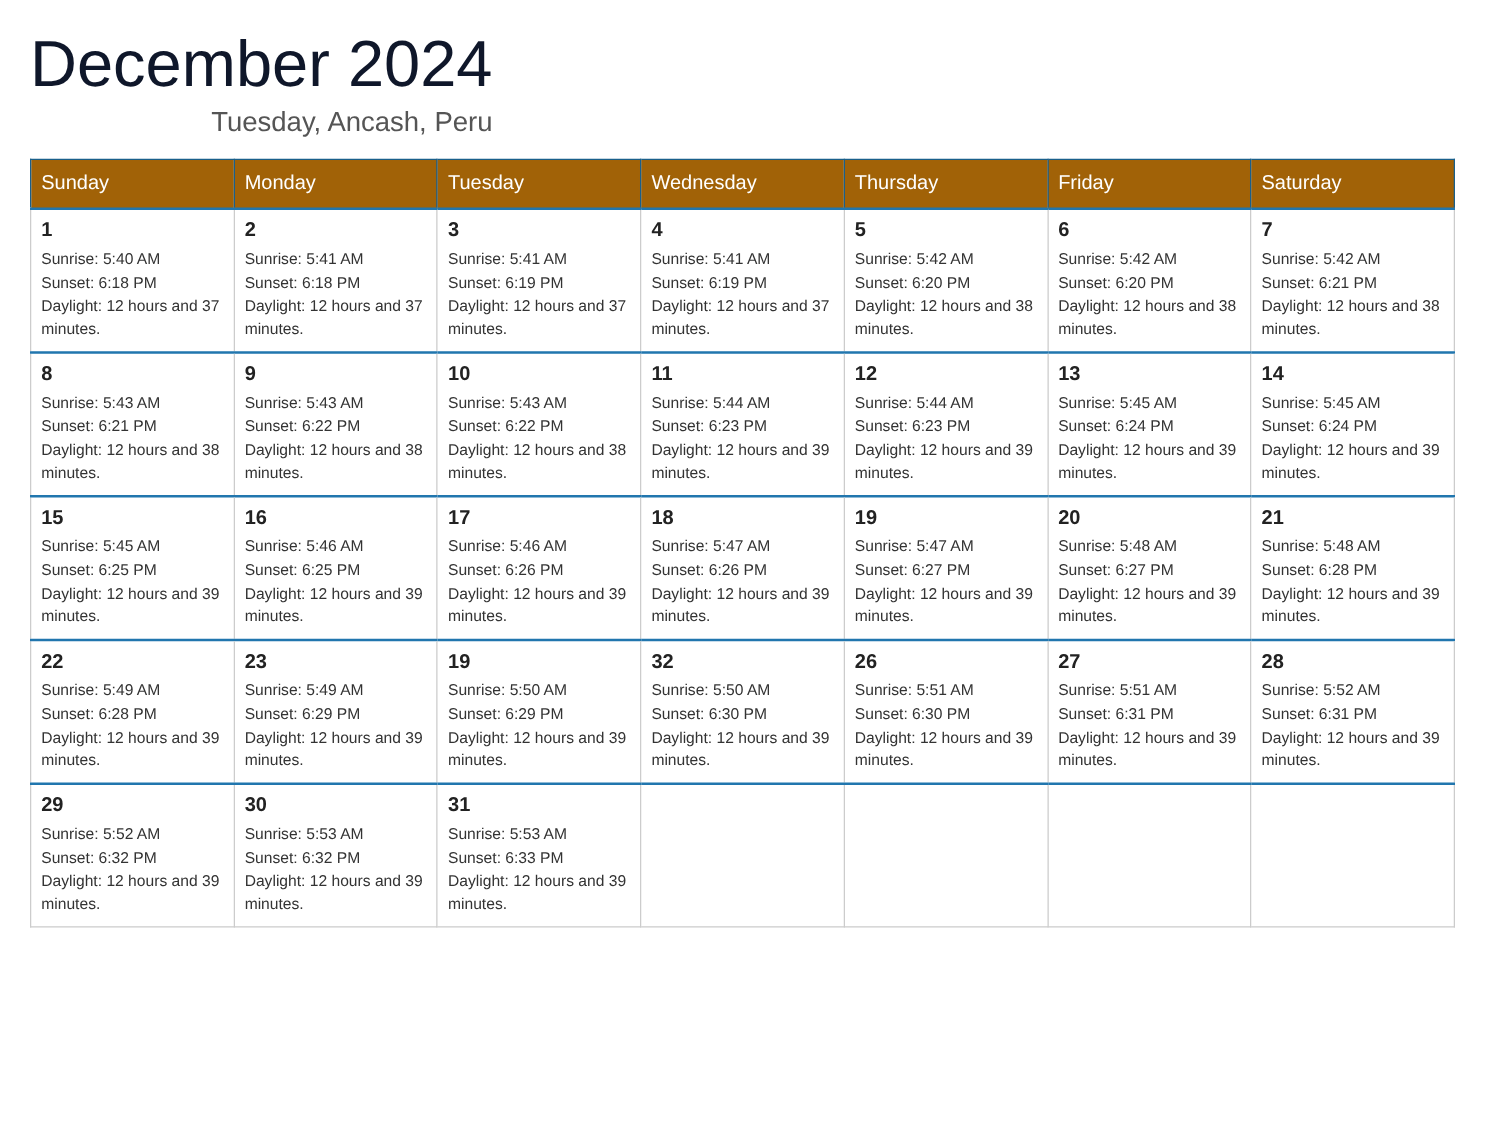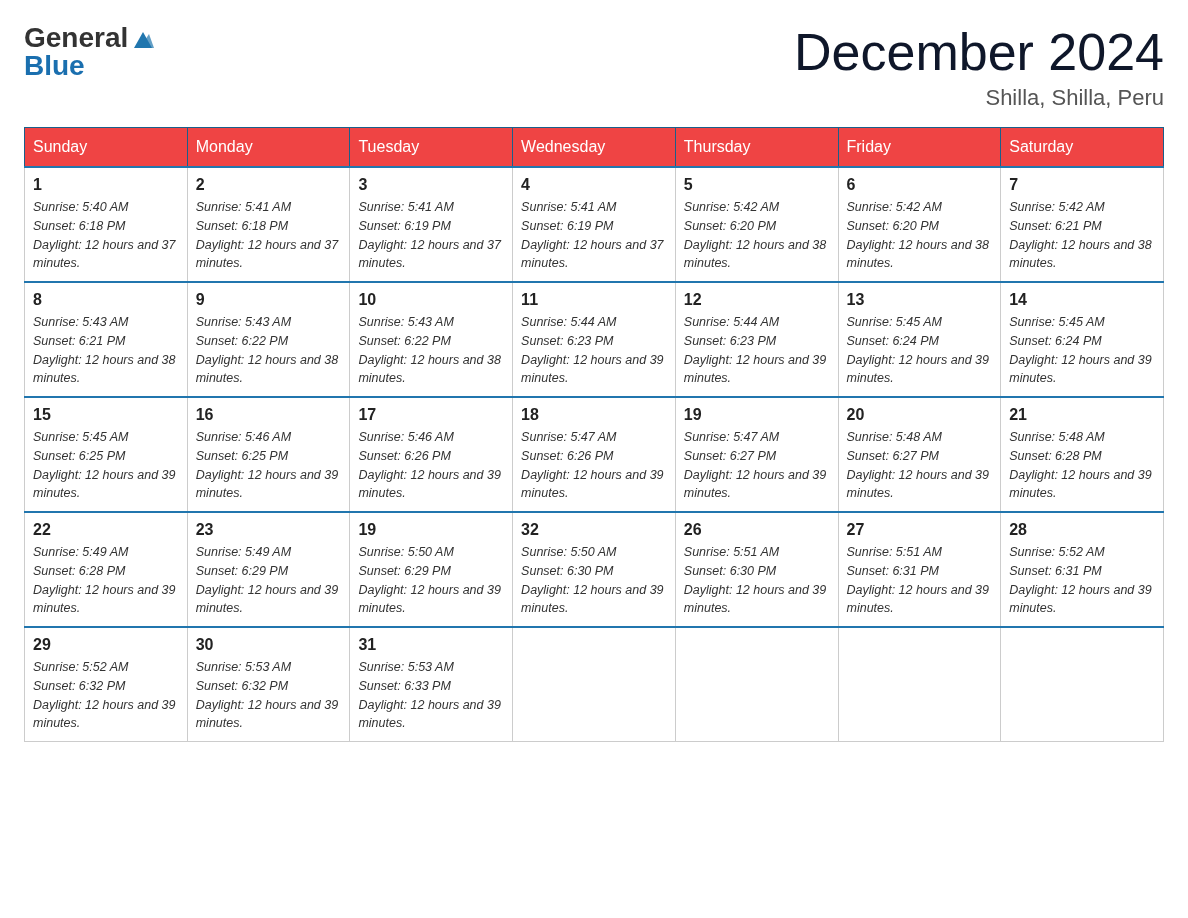--- a/index.html
+++ b/index.html
@@ -48,21 +48,21 @@
       font-size: 22px;
       color: #555;
       margin-top: 4px;
     }
     .calendar-table {
       width: 100%;
       border-collapse: collapse;
       border: 1px solid #aaa;
     }
     .calendar-table th {
-      background-color: #ef4444;
+      background-color: #a16207;
       color: #fff;
       padding: 10px 8px;
       font-size: 16px;
       font-weight: normal;
       text-align: left;
       border: 1px solid #1a5f8a;
     }
     .calendar-table td {
       vertical-align: top;
       padding: 8px;
@@ -75,47 +75,35 @@
     .day-number {
       font-size: 16px;
       font-weight: bold;
       margin-bottom: 4px;
       color: #222;
     }
     .day-info {
       font-size: 12.5px;
       line-height: 1.5;
       color: #333;
-      font-style: italic;
     }
     .empty-cell {
       background: #fff;
     }
     .week-row td {
       border-top: 2px solid #2176ae;
     }
   </style>
 </head>
 <body>
 
 <div class="header">
-  <div class="logo">
-    <div class="logo-general">
-      General<span style="display:inline-block; margin-left:4px;">
-        <svg width="22" height="20" viewBox="0 0 22 20" style="vertical-align:middle;">
-          <polygon points="2,18 11,2 20,18" fill="#2176ae"></polygon>
-          <polygon points="8,18 17,4 22,18" fill="#2176ae" opacity="0.7"></polygon>
-        </svg>
-      </span>
-    </div>
-    <div class="logo-blue">Blue</div>
-  </div>
   <div class="title-section">
     <div class="month-title">December 2024</div>
-    <div class="location-title">Shilla, Shilla, Peru</div>
+    <div class="location-title">Tuesday, Ancash, Peru</div>
   </div>
 </div>
 
 <table class="calendar-table">
   <thead>
     <tr>
     <th>Sunday</th>
         <th>Monday</th>
         <th>Tuesday</th>
         <th>Wednesday</th>

